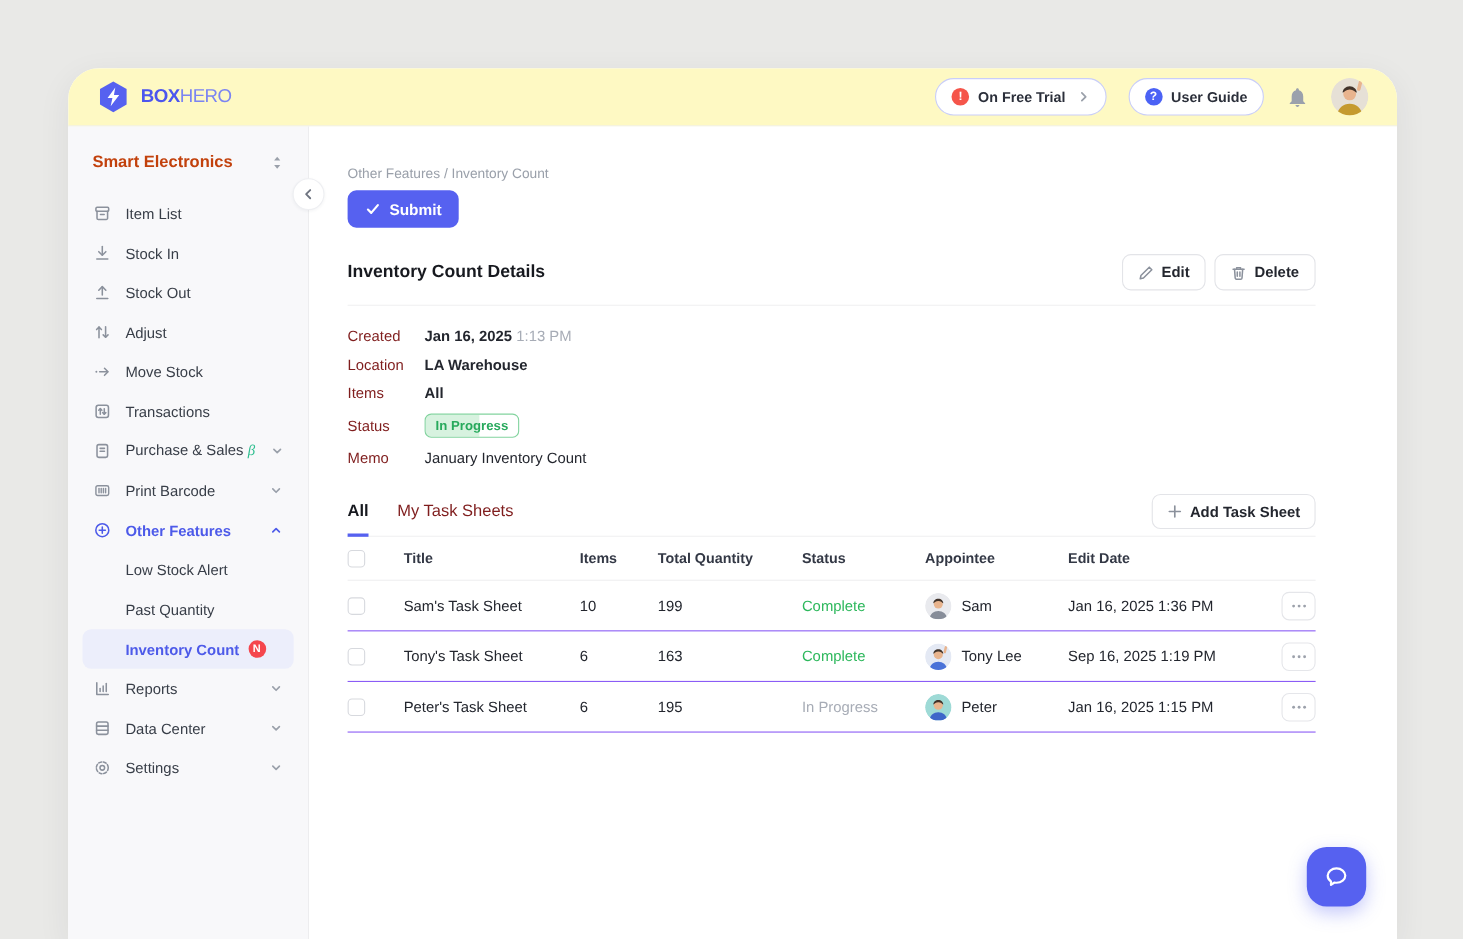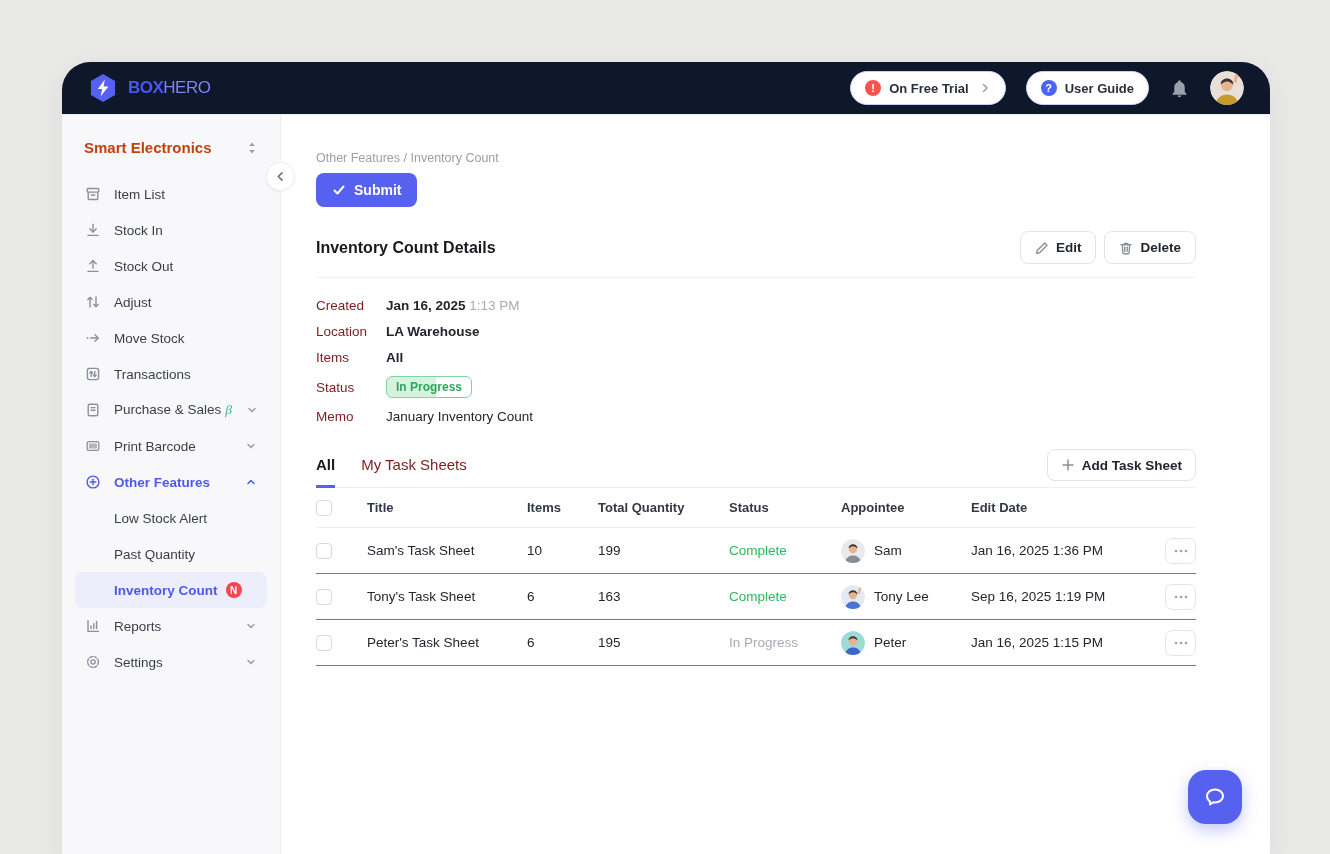--- a/index.html
+++ b/index.html
@@ -13,21 +13,21 @@
   .window {
     position:absolute; left:62px; top:62px; width:1208px; height:792px;
     background:#fff; border-radius:28px 28px 0 0; overflow:hidden;
     display:flex; flex-direction:column;
     box-shadow:0 8px 30px rgba(40,44,60,.07);
   }
   
   .topbar {
     height:53px; flex:0 0 53px; display:flex; align-items:center;
     justify-content:space-between; padding:0 26px; border-bottom:1px solid #EFEFF1;
-    background:#0f172a;
+    background:#fef9c3;
   }
   .brand { display:flex; align-items:center; gap:10px; }
   .brand-text { font-size:17px; letter-spacing:-.5px; white-space:nowrap; }
   .brand-box { font-weight:800; color:#4C56EE; }
   .brand-hero { font-weight:500; color:#7B84F2; }
   .topbar-right { display:flex; align-items:center; gap:20px; }
   .pill {
     display:flex; align-items:center; gap:8px; height:34px; padding:0 14px;
     border:1px solid #C9CEF9; border-radius:17px; background:#fff;
     font-size:13px; font-weight:700; color:#2B2F3A; cursor:pointer;
@@ -330,20 +330,35 @@
       <div class="nav-item">
         <span class="nav-icon">
             <svg width="16" height="16" viewBox="0 0 16 16" fill="none" stroke="currentColor" stroke-width="1.4" stroke-linecap="round" stroke-linejoin="round">
               <path d="M3 2.6v10.8h10.4"></path>
               <path d="M6 10.6V8"></path>
               <path d="M8.8 10.6V5.6"></path>
               <path d="M11.6 10.6V3.4"></path>
             </svg>
           </span>
         <span class="nav-label">Reports</span>
+        <span class="chev">
+            <svg width="14" height="14" viewBox="0 0 14 14" fill="none" stroke="currentColor" stroke-width="1.5" stroke-linecap="round" stroke-linejoin="round">
+              <polyline points="4,5.5 7,8.5 10,5.5"></polyline>
+            </svg>
+          </span>
+      </div>
+      <div class="nav-item">
+        <span class="nav-icon">
+            <svg width="16" height="16" viewBox="0 0 16 16" fill="none" stroke="currentColor" stroke-width="1.4" stroke-linecap="round" stroke-linejoin="round">
+              <rect x="2.8" y="2.4" width="10.4" height="11.2" rx="1.6"></rect>
+              <path d="M2.8 6.1h10.4"></path>
+              <path d="M2.8 9.8h10.4"></path>
+            </svg>
+          </span>
+        <span class="nav-label">Data Center</span>
         <span class="chev">
             <svg width="14" height="14" viewBox="0 0 14 14" fill="none" stroke="currentColor" stroke-width="1.5" stroke-linecap="round" stroke-linejoin="round">
               <polyline points="4,5.5 7,8.5 10,5.5"></polyline>
             </svg>
           </span>
       </div>
       <div class="nav-item">
         <span class="nav-icon">
             <svg width="16" height="16" viewBox="0 0 16 16" fill="none" stroke="currentColor" stroke-width="1.4" stroke-linecap="round">
               <circle cx="8" cy="8" r="2.1"></circle>

